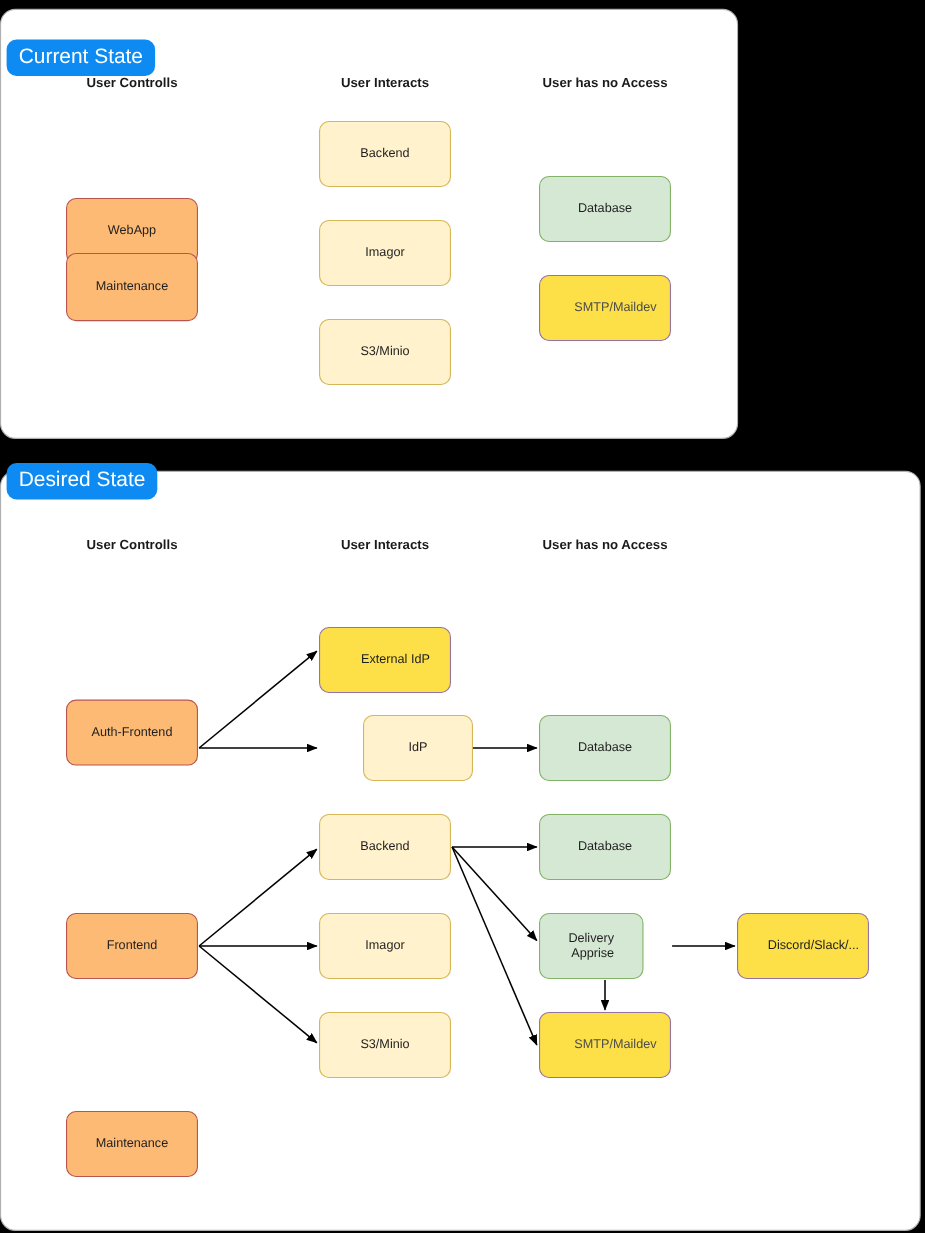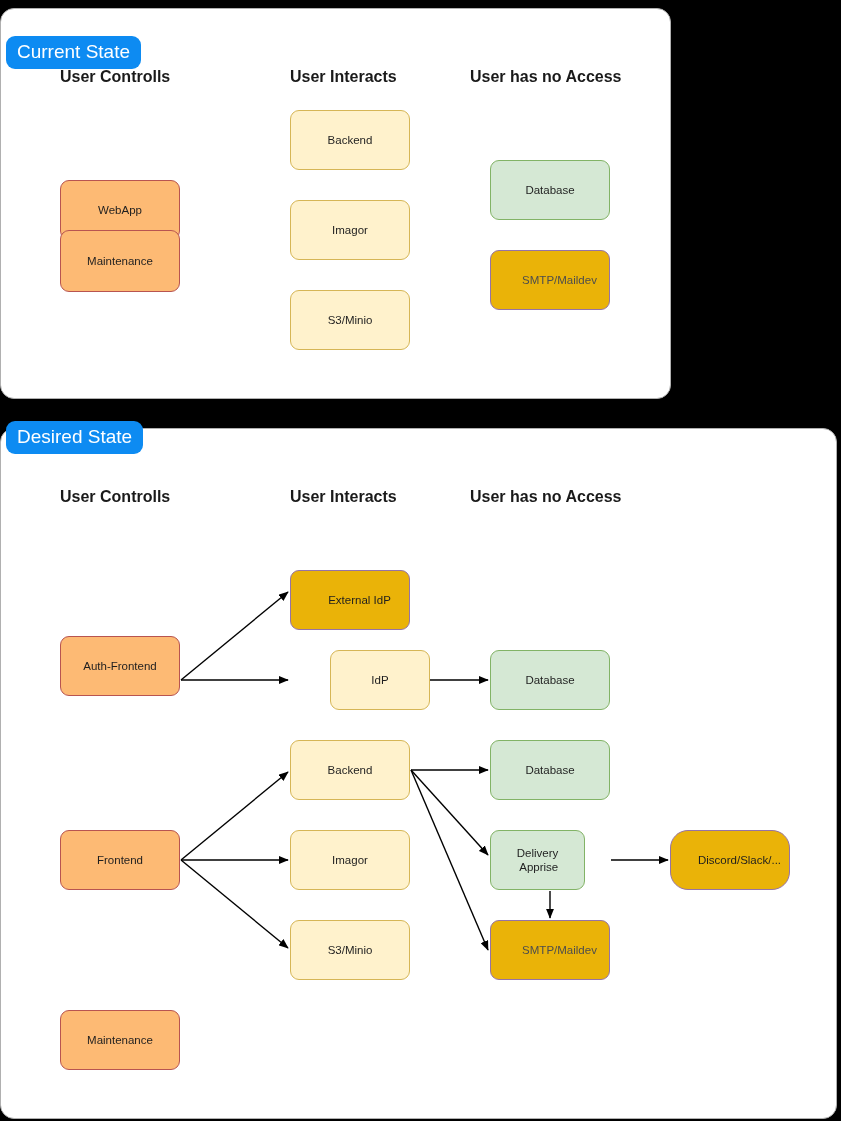--- a/index.html
+++ b/index.html
@@ -35,24 +35,24 @@
     border-radius: 9px;
     white-space: nowrap;
     z-index: 20;
     font-family: "Liberation Sans", sans-serif;
   }
   #badge-current { left: 6px; top: 1px; margin-top: 35px; }
   #badge-desired { left: 6px; top: 421px; }
 
   .col-header {
     position: absolute;
-    font-size: 16px;
+    font-size: 12px;
     font-weight: bold;
     color: #1a1a1a;
-    text-align: left;
+    text-align: center;
     z-index: 5;
     white-space: nowrap;
   }
 
   .node {
     position: absolute;
     box-sizing: border-box;
     border-radius: 9px;
     border-width: 1px;
     border-style: solid;
@@ -61,21 +61,21 @@
     justify-content: center;
     text-align: right;
     font-size: 11.5px;
     line-height: 14px;
     color: #1f1f1f;
     z-index: 6;
   }
   .n-red    { background: #fdba74; border-color: #b85450; }
   .n-yellow { background: #fff2cc; border-color: #d6b656; }
   .n-green  { background: #d5e8d4; border-color: #82b366; }
-  .n-purple { background: #eab308; border-color: #9673a6; padding-left: 19px; }
+  .n-purple { background: #fde047; border-color: #9673a6; padding-left: 19px; }
   .n-muted  { color: #4d4d4d; }
 
   svg.edges {
     position: absolute;
     left: 0; top: 0;
     width: 100%; height: 100%;
     z-index: 4;
     pointer-events: none;
     overflow: visible;
   }
@@ -137,15 +137,15 @@
 <div class="node n-green" style="left:490px; top:650px; width:120px; height:60px;">Database</div>
 
 <div class="node n-red" style="left:60px; top:830px; width:120px; height:60px;">Frontend</div>
 <div class="node n-yellow" style="left:290px; top:740px; width:120px; height:60px;">Backend</div>
 <div class="node n-yellow" style="left:290px; top:830px; width:120px; height:60px;">Imagor</div>
 <div class="node n-yellow" style="left:290px; top:920px; width:120px; height:60px;">S3/Minio</div>
 
 <div class="node n-green" style="left:490px; top:740px; width:120px; height:60px;">Database</div>
 <div class="node n-green" style="left:490px; top:830px; width:95px; height:60px;">Delivery<br>Apprise</div>
 <div class="node n-purple n-muted" style="left:490px; top:920px; width:120px; height:60px;">SMTP/Maildev</div>
-<div class="node n-purple" style="left:670px; top:830px; width:120px; height:60px;border-radius:18px;">Discord/Slack/...</div>
+<div class="node n-purple" style="left:670px; top:830px; width:120px; height:60px;">Discord/Slack/...</div>
 
 <div class="node n-red" style="left:60px; top:1010px; width:120px; height:60px;">Maintenance</div>
 
 </body></html>

